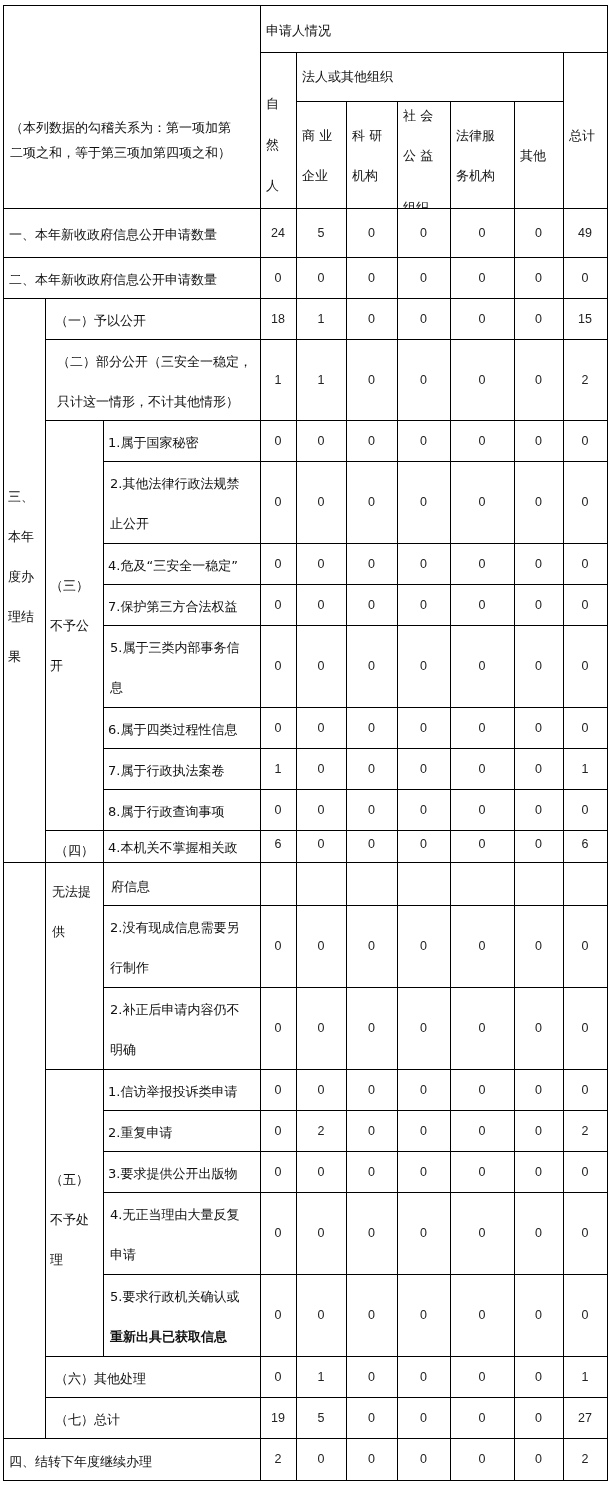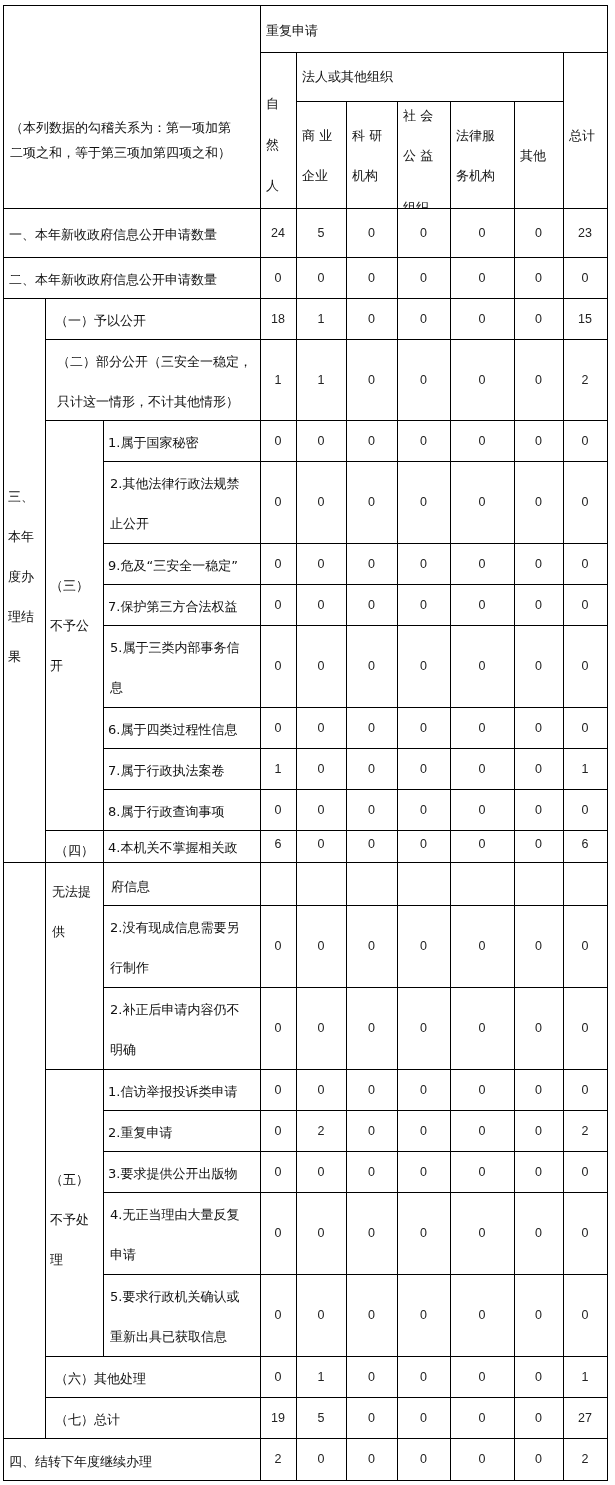--- a/index.html
+++ b/index.html
@@ -12,21 +12,21 @@
 </style>
 </head>
 <body>
 
 <div id="table">
     <div class="cell" style="left: 3px; top: 5px; width: 258px; height: 204px;"></div>
     <span class="t" style="left: 10px; top: 107px; line-height: 41px;">（本列数据的勾稽关系为：第一项加第</span>
     <span class="t" style="left: 5px; top: 131px;"></span>
     <span class="t" style="left: 10px; top: 132px; line-height: 41px;">二项之和，等于第三项加第四项之和）</span>
     <div class="cell" style="left: 260px; top: 5px; width: 348px; height: 48px;"></div>
-    <span class="t" style="left: 266px; top: 10px; line-height: 41px;">重复申请</span>
+    <span class="t" style="left: 266px; top: 10px; line-height: 41px;">申请人情况</span>
     <div class="cell" style="left: 260px; top: 52px; width: 37px; height: 157px;"></div>
     <span class="t" style="left: 266px; top: 83px; line-height: 41px;">自</span>
     <span class="t" style="left: 266px; top: 124px; line-height: 41px;">然</span>
     <span class="t" style="left: 266px; top: 165px; line-height: 41px;">人</span>
     <div class="cell" style="left: 296px; top: 52px; width: 268px; height: 50px;"></div>
     <span class="t" style="left: 302px; top: 56px; line-height: 41px;">法人或其他组织</span>
     <div class="cell" style="left: 296px; top: 101px; width: 51px; height: 108px;"></div>
     <span class="t" style="left: 302px; top: 115px; line-height: 41px;">商 业</span>
     <span class="t" style="left: 302px; top: 155px; line-height: 41px;">企业</span>
     <div class="cell" style="left: 346px; top: 101px; width: 52px; height: 108px;"></div>
@@ -51,21 +51,21 @@
     <span class="num" style="left: 296px; width: 50px; top: 224.5px; line-height: 16px;">5</span>
     <div class="cell" style="left: 346px; top: 208px; width: 52px; height: 50px;"></div>
     <span class="num" style="left: 346px; width: 51px; top: 224.5px; line-height: 16px;">0</span>
     <div class="cell" style="left: 397px; top: 208px; width: 54px; height: 50px;"></div>
     <span class="num" style="left: 397px; width: 53px; top: 224.5px; line-height: 16px;">0</span>
     <div class="cell" style="left: 450px; top: 208px; width: 65px; height: 50px;"></div>
     <span class="num" style="left: 450px; width: 64px; top: 224.5px; line-height: 16px;">0</span>
     <div class="cell" style="left: 514px; top: 208px; width: 50px; height: 50px;"></div>
     <span class="num" style="left: 514px; width: 49px; top: 224.5px; line-height: 16px;">0</span>
     <div class="cell" style="left: 563px; top: 208px; width: 45px; height: 50px;"></div>
-    <span class="num" style="left: 563px; width: 44px; top: 224.5px; line-height: 16px;">23</span>
+    <span class="num" style="left: 563px; width: 44px; top: 224.5px; line-height: 16px;">49</span>
     <div class="cell" style="left: 3px; top: 257px; width: 258px; height: 42px;"></div>
     <span class="t" style="left: 9px; top: 259px; line-height: 41px;">二、本年新收政府信息公开申请数量</span>
     <div class="cell" style="left: 260px; top: 257px; width: 37px; height: 42px;"></div>
     <span class="num" style="left: 260px; width: 36px; top: 269.5px; line-height: 16px;">0</span>
     <div class="cell" style="left: 296px; top: 257px; width: 51px; height: 42px;"></div>
     <span class="num" style="left: 296px; width: 50px; top: 269.5px; line-height: 16px;">0</span>
     <div class="cell" style="left: 346px; top: 257px; width: 52px; height: 42px;"></div>
     <span class="num" style="left: 346px; width: 51px; top: 269.5px; line-height: 16px;">0</span>
     <div class="cell" style="left: 397px; top: 257px; width: 54px; height: 42px;"></div>
     <span class="num" style="left: 397px; width: 53px; top: 269.5px; line-height: 16px;">0</span>
@@ -135,21 +135,21 @@
     <span class="num" style="left: 346px; width: 51px; top: 494px; line-height: 16px;">0</span>
     <div class="cell" style="left: 397px; top: 461px; width: 54px; height: 83px;"></div>
     <span class="num" style="left: 397px; width: 53px; top: 494px; line-height: 16px;">0</span>
     <div class="cell" style="left: 450px; top: 461px; width: 65px; height: 83px;"></div>
     <span class="num" style="left: 450px; width: 64px; top: 494px; line-height: 16px;">0</span>
     <div class="cell" style="left: 514px; top: 461px; width: 50px; height: 83px;"></div>
     <span class="num" style="left: 514px; width: 49px; top: 494px; line-height: 16px;">0</span>
     <div class="cell" style="left: 563px; top: 461px; width: 45px; height: 83px;"></div>
     <span class="num" style="left: 563px; width: 44px; top: 494px; line-height: 16px;">0</span>
     <div class="cell" style="left: 103px; top: 543px; width: 158px; height: 42px;"></div>
-    <span class="t" style="left: 108px; top: 545px; line-height: 41px;">9.危及“三安全一稳定”</span>
+    <span class="t" style="left: 108px; top: 545px; line-height: 41px;">4.危及“三安全一稳定”</span>
     <div class="cell" style="left: 260px; top: 543px; width: 37px; height: 42px;"></div>
     <span class="num" style="left: 260px; width: 36px; top: 555.5px; line-height: 16px;">0</span>
     <div class="cell" style="left: 296px; top: 543px; width: 51px; height: 42px;"></div>
     <span class="num" style="left: 296px; width: 50px; top: 555.5px; line-height: 16px;">0</span>
     <div class="cell" style="left: 346px; top: 543px; width: 52px; height: 42px;"></div>
     <span class="num" style="left: 346px; width: 51px; top: 555.5px; line-height: 16px;">0</span>
     <div class="cell" style="left: 397px; top: 543px; width: 54px; height: 42px;"></div>
     <span class="num" style="left: 397px; width: 53px; top: 555.5px; line-height: 16px;">0</span>
     <div class="cell" style="left: 450px; top: 543px; width: 65px; height: 42px;"></div>
     <span class="num" style="left: 450px; width: 64px; top: 555.5px; line-height: 16px;">0</span>
@@ -348,21 +348,21 @@
     <div class="cell" style="left: 397px; top: 1192px; width: 54px; height: 83px;"></div>
     <span class="num" style="left: 397px; width: 53px; top: 1225px; line-height: 16px;">0</span>
     <div class="cell" style="left: 450px; top: 1192px; width: 65px; height: 83px;"></div>
     <span class="num" style="left: 450px; width: 64px; top: 1225px; line-height: 16px;">0</span>
     <div class="cell" style="left: 514px; top: 1192px; width: 50px; height: 83px;"></div>
     <span class="num" style="left: 514px; width: 49px; top: 1225px; line-height: 16px;">0</span>
     <div class="cell" style="left: 563px; top: 1192px; width: 45px; height: 83px;"></div>
     <span class="num" style="left: 563px; width: 44px; top: 1225px; line-height: 16px;">0</span>
     <div class="cell" style="left: 103px; top: 1274px; width: 158px; height: 83px;"></div>
     <span class="t" style="left: 110px; top: 1278px; line-height: 37px;">5.要求行政机关确认或</span>
-    <span class="t" style="left: 110px; top: 1318px; line-height: 37px;">重新出具已获取信息</span>
+    <span class="t" style="left: 110px; top: 1318px; line-height: 37px; font-weight: bold;">重新出具已获取信息</span>
     <div class="cell" style="left: 260px; top: 1274px; width: 37px; height: 83px;"></div>
     <span class="num" style="left: 260px; width: 36px; top: 1307px; line-height: 16px;">0</span>
     <div class="cell" style="left: 296px; top: 1274px; width: 51px; height: 83px;"></div>
     <span class="num" style="left: 296px; width: 50px; top: 1307px; line-height: 16px;">0</span>
     <div class="cell" style="left: 346px; top: 1274px; width: 52px; height: 83px;"></div>
     <span class="num" style="left: 346px; width: 51px; top: 1307px; line-height: 16px;">0</span>
     <div class="cell" style="left: 397px; top: 1274px; width: 54px; height: 83px;"></div>
     <span class="num" style="left: 397px; width: 53px; top: 1307px; line-height: 16px;">0</span>
     <div class="cell" style="left: 450px; top: 1274px; width: 65px; height: 83px;"></div>
     <span class="num" style="left: 450px; width: 64px; top: 1307px; line-height: 16px;">0</span>

